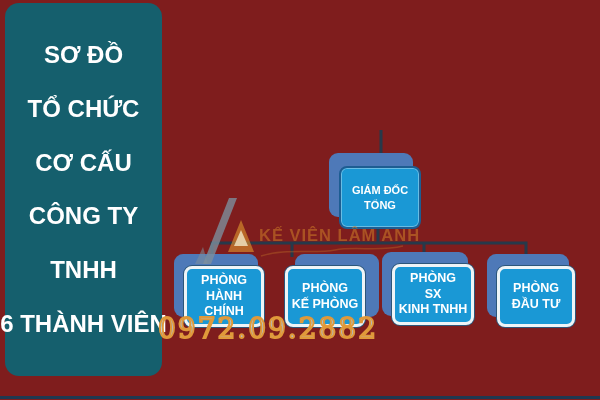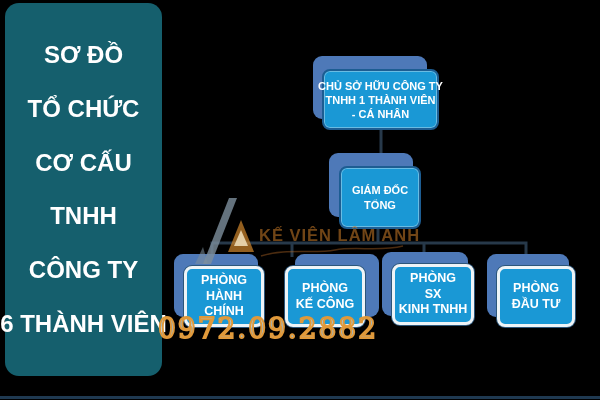--- a/index.html
+++ b/index.html
@@ -1,18 +1,18 @@
 <!DOCTYPE html>
 <html><head>
 <meta charset="utf-8">
 <style>
   html,body{margin:0;padding:0;background:#e8e8e8;}
   .stage{
     position:relative;width:600px;height:400px;overflow:hidden;
-    background:#000000;font-family:"Liberation Sans",sans-serif;
+    background:#7f1d1d;font-family:"Liberation Sans",sans-serif;
   }
   
   .sidebar{
     position:absolute;left:5px;top:3px;width:157px;height:373px;
     background:#155f6d;border-radius:14px;z-index:4;
     display:flex;flex-direction:column;justify-content:space-evenly;
     align-items:center;padding:10px 0;box-sizing:border-box;
   }
   .sidebar .sline{
     color:#ffffff;font-weight:bold;font-size:24px;line-height:1;
@@ -79,43 +79,35 @@
 </style>
 </head>
 <body>
 
 <div class="stage">
 
   <div class="sidebar">
     <div class="sline">SƠ ĐỒ</div>
     <div class="sline">TỔ CHỨC</div>
     <div class="sline">CƠ CẤU</div>
+    <div class="sline">CÔNG TY</div>
     <div class="sline">TNHH</div>
-    <div class="sline">CÔNG TY</div>
     <div class="sline">6 THÀNH VIÊN</div>
   </div>
 
   <svg class="connectors" width="600" height="400" viewBox="0 0 600 400">
     <g stroke="#27394a" stroke-width="3" fill="none">
       <path d="M381 130 V166"></path>
       <path d="M378 229 V243"></path>
       <path d="M212 258 V243 H526 V258"></path>
       <path d="M292 243 V257"></path>
       <path d="M424 243 V256"></path>
     </g>
   </svg>
 
-  <div class="node" id="node-owner">
-    <div class="back"></div>
-    <div class="front nav-border">
-      <span class="bl">CHỦ SỞ HỮU CÔNG TY</span>
-      <span class="bl">TNHH 1 THÀNH VIÊN</span>
-      <span class="bl">- CÁ NHÂN</span>
-    </div>
-  </div>
 
   <div class="node" id="node-director">
     <div class="back"></div>
     <div class="front nav-border">
       <span class="bl">GIÁM ĐỐC</span>
       <span class="bl">TỔNG</span>
     </div>
   </div>
 
   <div class="node dept" id="dept-1">
@@ -124,21 +116,21 @@
       <span class="bl">PHÒNG</span>
       <span class="bl">HÀNH</span>
       <span class="bl">CHÍNH</span>
     </div>
   </div>
 
   <div class="node dept" id="dept-2">
     <div class="back"></div>
     <div class="front white-border">
       <span class="bl">PHÒNG</span>
-      <span class="bl">KẾ CÔNG</span>
+      <span class="bl">KẾ PHÒNG</span>
     </div>
   </div>
 
   <div class="node dept" id="dept-3">
     <div class="back"></div>
     <div class="front white-border">
       <span class="bl">PHÒNG</span>
       <span class="bl">SX</span>
       <span class="bl">KINH TNHH</span>
     </div>

